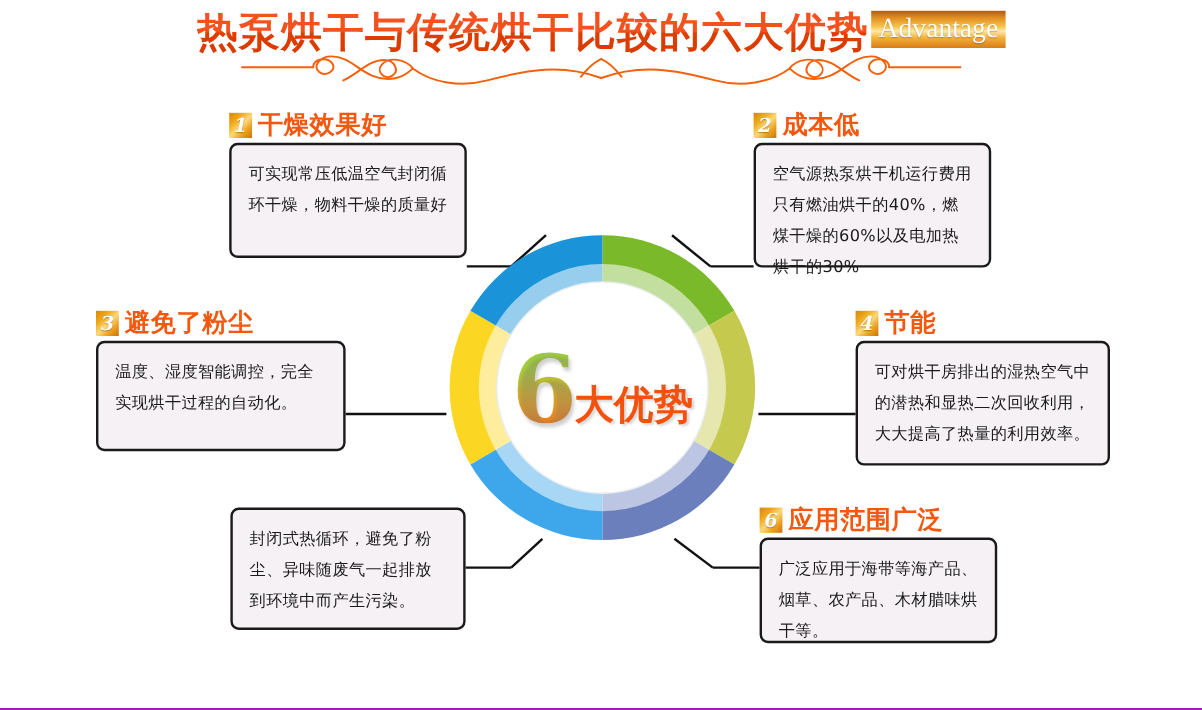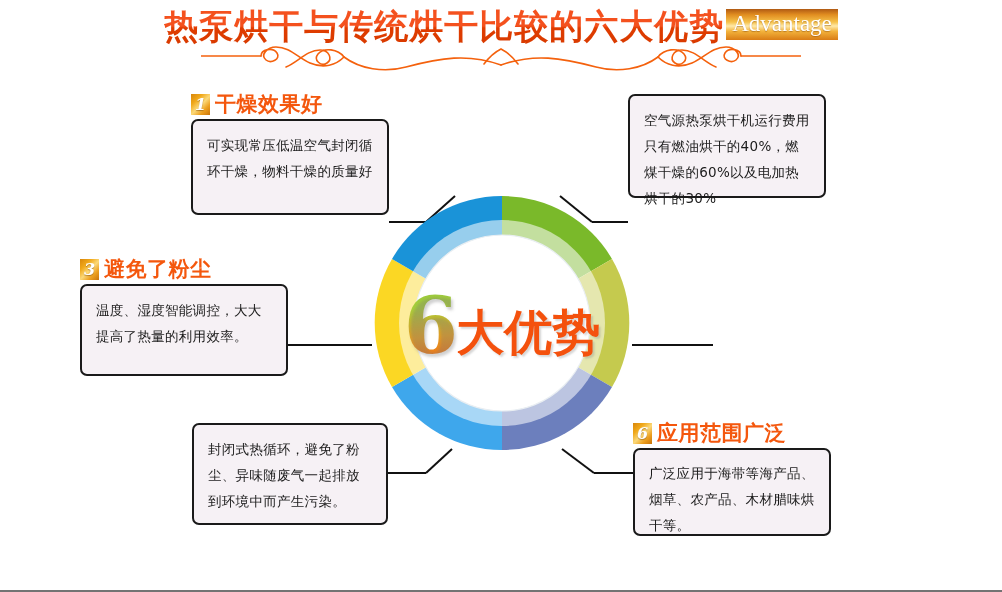--- a/index.html
+++ b/index.html
@@ -12,21 +12,21 @@
     background: #ffffff;
     font-family: "Liberation Sans", "DejaVu Sans", sans-serif;
     overflow: hidden;
     position: relative;
   }
   #page {
     position: relative;
     width: 1002px;
     height: 592px;
     background: #ffffff;
-    border-bottom: 2px solid #737373;
+    border-bottom: 2px solid #a21caf;
     box-sizing: border-box;
     overflow: hidden;
   }
 
   
   .header {
     position: absolute;
     left: 0;
     top: 0;
     width: 1002px;
@@ -110,21 +110,21 @@
     background-image: linear-gradient(175deg, #8cc63f 0%, #a8cf3a 30%, #e8a020 62%, #f26b16 88%, #e85a0c 100%);
     -webkit-background-clip: text;
     background-clip: text;
     color: #ef7a12;
     -webkit-text-fill-color: transparent;
     vertical-align: -4px;
     text-shadow: 2px 3px 3px rgba(120,120,120,0.35);
   }
   .big-words {
     font-family: "DejaVu Sans", "Liberation Sans", sans-serif;
-    font-size: 48px;
+    font-size: 33px;
     font-weight: bold;
     color: #f4510d;
     margin-left: -2px;
     text-shadow: 2px 2px 2px rgba(140,140,140,0.35);
   }
 
   
   .connectors {
     position: absolute;
     left: 0;
@@ -280,30 +280,39 @@
   </div>
 
   <div class="item" id="item-1">
     <div class="item-head">
       <span class="num-badge">1</span><span class="item-title">干燥效果好</span>
     </div>
     <div class="item-box">可实现常压低温空气封闭循环干燥，物料干燥的质量好</div>
   </div>
 
   <div class="item" id="item-2">
+    <div class="item-head">
+      <span class="num-badge">2</span><span class="item-title">成本低</span>
+    </div>
     <div class="item-box">空气源热泵烘干机运行费用只有燃油烘干的40%，燃煤干燥的60%以及电加热烘干的30%</div>
   </div>
 
   <div class="item" id="item-3">
     <div class="item-head">
       <span class="num-badge">3</span><span class="item-title">避免了粉尘</span>
     </div>
-    <div class="item-box">温度、湿度智能调控，大大提高了热量的利用效率。</div>
-  </div>
-
+    <div class="item-box">温度、湿度智能调控，完全实现烘干过程的自动化。</div>
+  </div>
+
+  <div class="item" id="item-4">
+    <div class="item-head">
+      <span class="num-badge">4</span><span class="item-title">节能</span>
+    </div>
+    <div class="item-box">可对烘干房排出的湿热空气中的潜热和显热二次回收利用，大大提高了热量的利用效率。</div>
+  </div>
 
   <div class="item" id="item-5">
     <div class="item-box">封闭式热循环，避免了粉尘、异味随废气一起排放到环境中而产生污染。</div>
   </div>
 
   <div class="item" id="item-6">
     <div class="item-head">
       <span class="num-badge">6</span><span class="item-title">应用范围广泛</span>
     </div>
     <div class="item-box">广泛应用于海带等海产品、烟草、农产品、木材腊味烘干等。</div>

